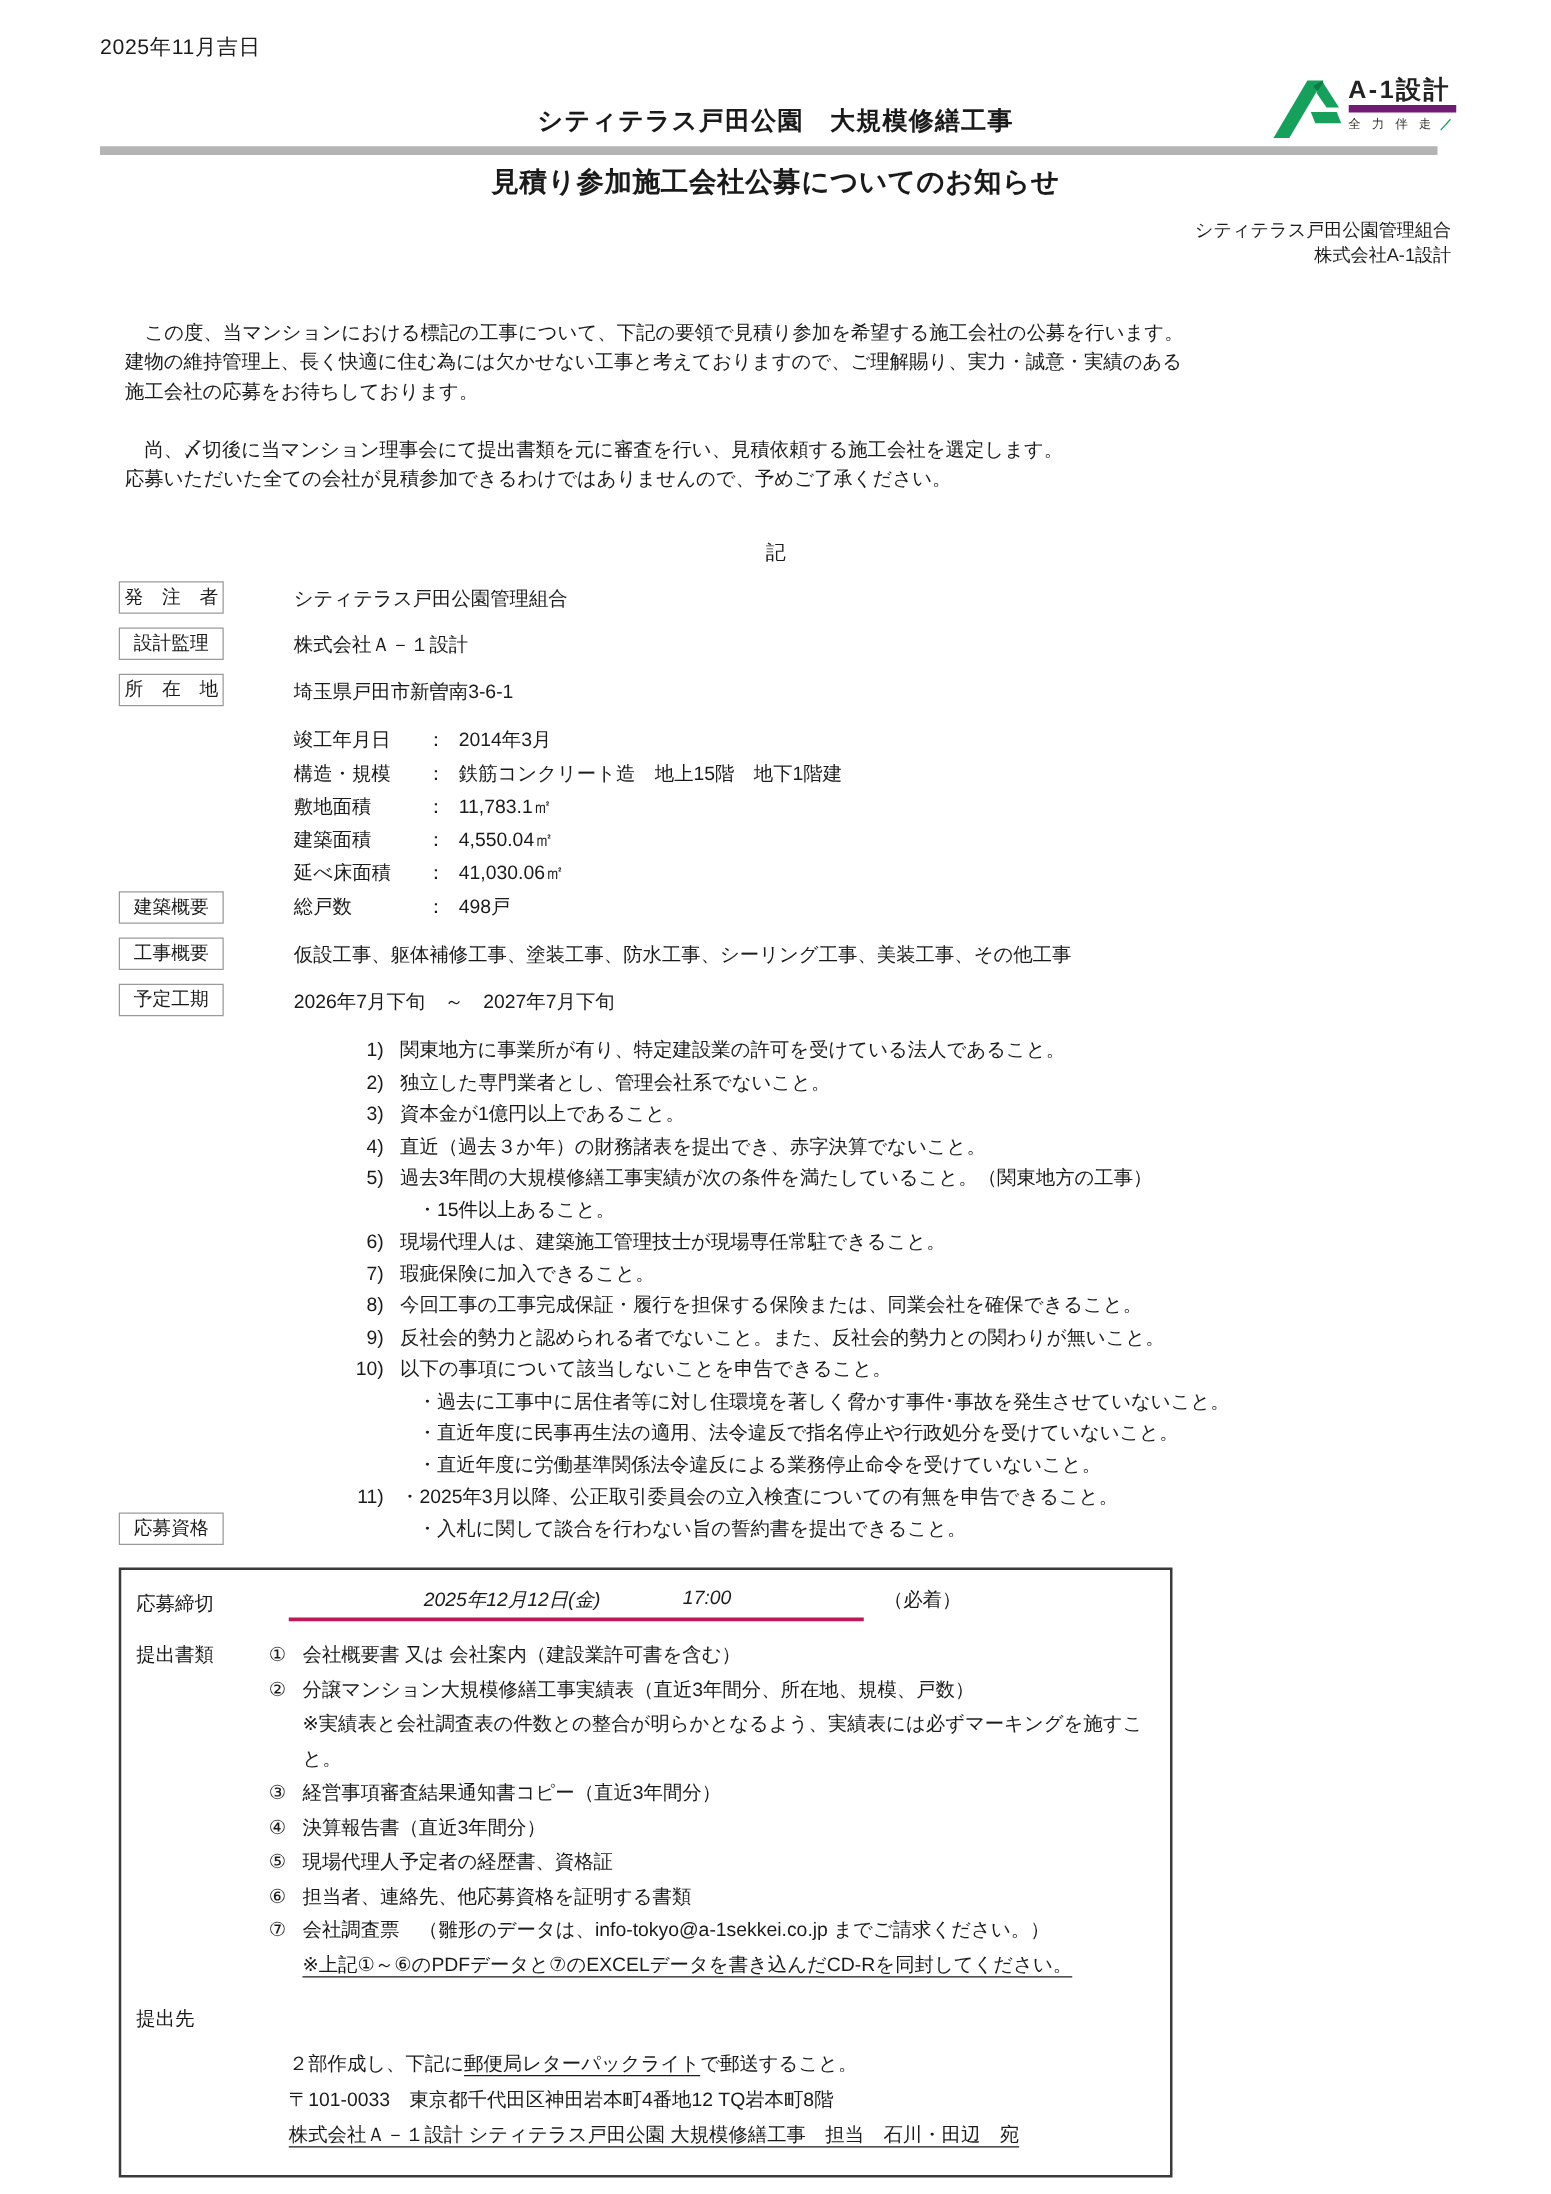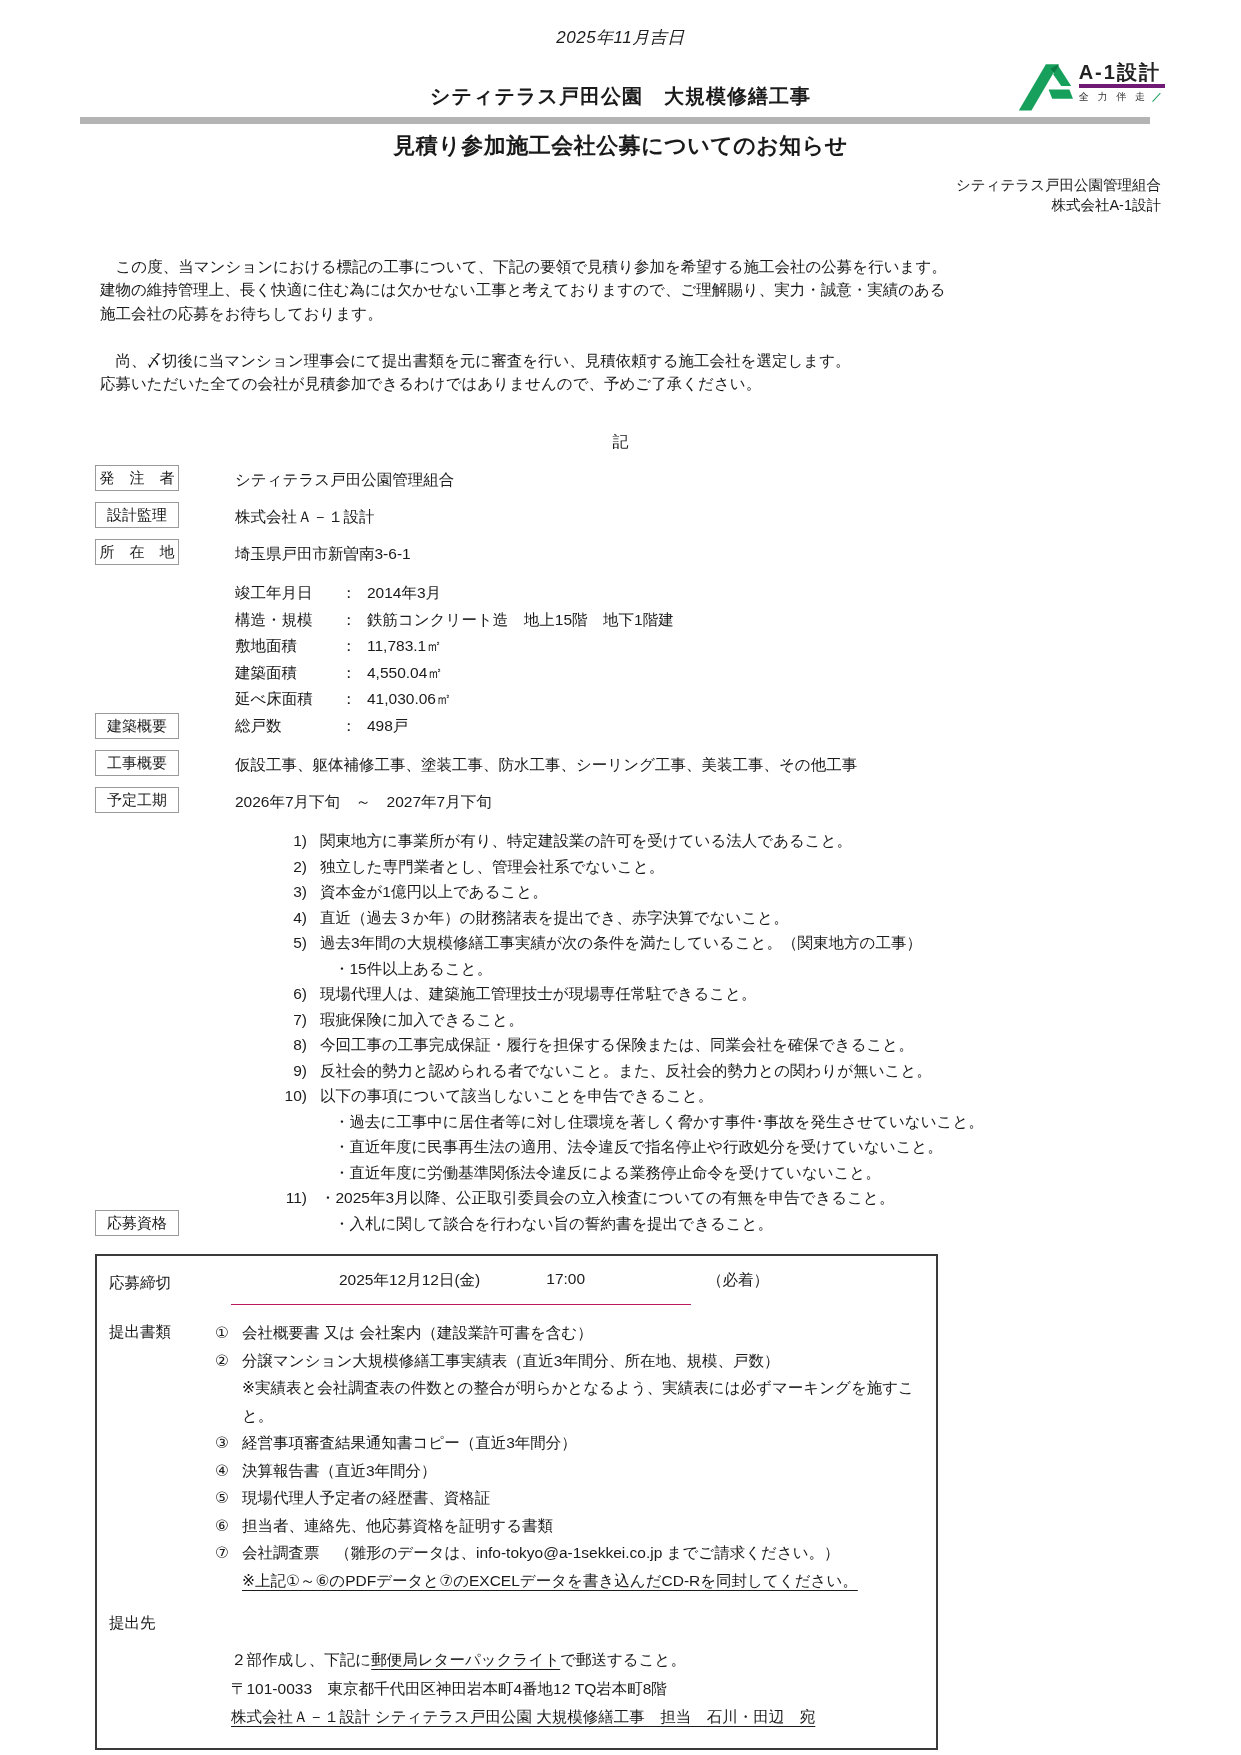--- a/index.html
+++ b/index.html
@@ -7,29 +7,29 @@
   body { display:flex; justify-content:center; }
   .page {
     position:relative;
     width:1241px; min-height:1755px;
     background:#fff;
     color:#1a1a1a;
     font-family:"Liberation Sans","DejaVu Sans",sans-serif;
     padding:26px 80px 40px 80px;
   }
   
-  .doc-date { text-align:center; font-size:17px; letter-spacing:.5px;font-style:italic; }
+  .doc-date { text-align:left; font-size:17px; letter-spacing:.5px; }
   .header { position:relative; margin-top:34px; }
   .doc-title { text-align:center; font-size:20px; font-weight:bold; letter-spacing:1px; }
   .gray-bar { height:7px; background:#b4b4b4; margin-top:7px; width:99%; }
   .doc-subtitle { text-align:center; font-size:22px; font-weight:bold; margin-top:7px; letter-spacing:.5px; }
   .logo { position:absolute; right:-4px; top:-22px; background:#fff; display:flex; align-items:flex-start; gap:6px; padding-left:6px; }
   .logo svg { width:56px; height:50px; }
   .logo-text { display:flex; flex-direction:column; }
-  .logo-name { font-size:20px; font-weight:bold; color:#222; letter-spacing:2px; border-bottom:4px solid #701a75; padding-bottom:1px; line-height:22px; }
+  .logo-name { font-size:20px; font-weight:bold; color:#222; letter-spacing:2px; border-bottom:6px solid #701a75; padding-bottom:1px; line-height:22px; }
   .logo-tagline { font-size:10px; letter-spacing:3px; color:#333; margin-top:2px; display:flex; align-items:center; }
   .logo-slash { color:#17a05c; font-weight:bold; margin-left:4px; }
   .issuers { text-align:right; font-size:14.5px; line-height:20px; margin-top:14px; }
   
   .intro { margin:16px 20px 0 20px; font-size:15.5px; line-height:23.5px; white-space:pre-line; }
   .intro p + p { margin-top:0; }
   .ki { text-align:center; font-size:16px; margin:13px 0 12px 0; }
   
   .fields { margin-left:15px; }
   .field-row { display:flex; align-items:flex-end; margin-bottom:11px; }
@@ -44,21 +44,21 @@
   .bo-colon { width:26px; flex-shrink:0; }
   .qual-list { margin-left:96px; padding-top:4px; font-size:15.5px; }
   .qual-row { display:flex; line-height:25.5px; }
   .qual-num { width:32px; text-align:right; flex-shrink:0; margin-right:13px; }
   .qual-row.sub .qual-text { padding-left:14px; }
   
   .submit-box { border:2px solid #3a3a3a; margin:18px 0 0 15px; width:843px; padding:14px 14px 16px 12px; font-size:15.5px; }
   .box-row { display:flex; align-items:flex-start; }
   .box-label { width:78px; flex-shrink:0; padding-top:3px; }
   .deadline-content { margin-left:44px; display:flex; align-items:baseline; }
-  .deadline-underline { display:inline-flex; border-bottom:1px solid #be185d; width:460px; padding-bottom:13px; }
+  .deadline-underline { display:inline-flex; border-bottom:3px solid #be185d; width:460px; padding-bottom:3px;font-style:italic; }
   .deadline-date { margin-left:108px; }
   .deadline-time { margin-left:66px; }
   .deadline-suffix { margin-left:16px; }
   .docs-row { margin-top:14px; }
   .doc-list { margin-left:28px; }
   .doc-row { display:flex; line-height:27.5px; }
   .doc-num { width:27px; flex-shrink:0; }
   .doc-row.u .doc-text { text-decoration:underline; text-underline-offset:4px; }
   .submitto-row { margin-top:16px; }
   .submit-lines { margin-left:44px; line-height:28.5px;margin-top:36px; }

